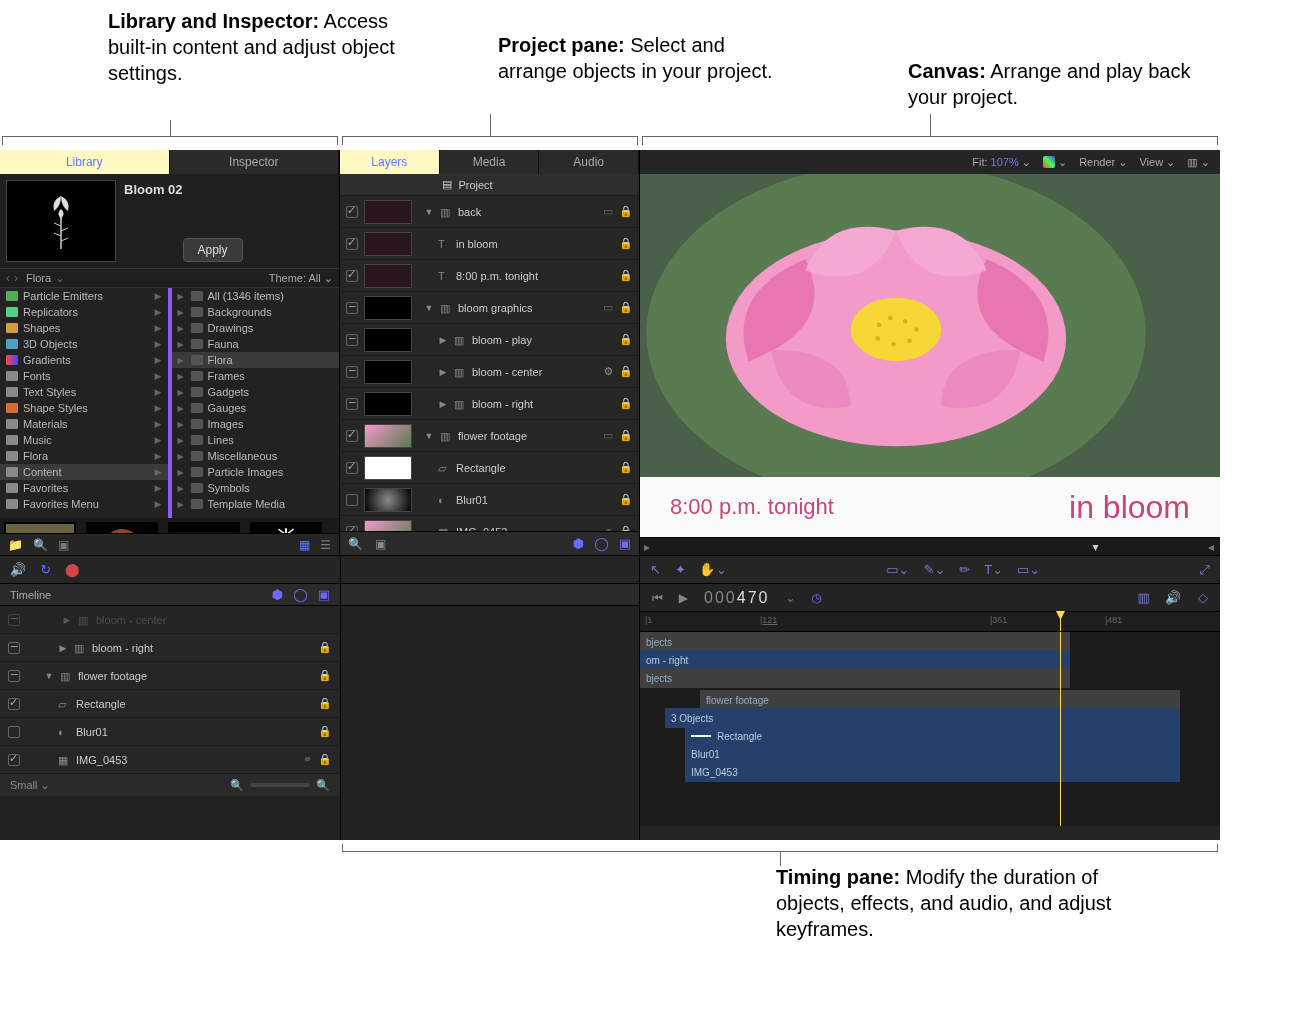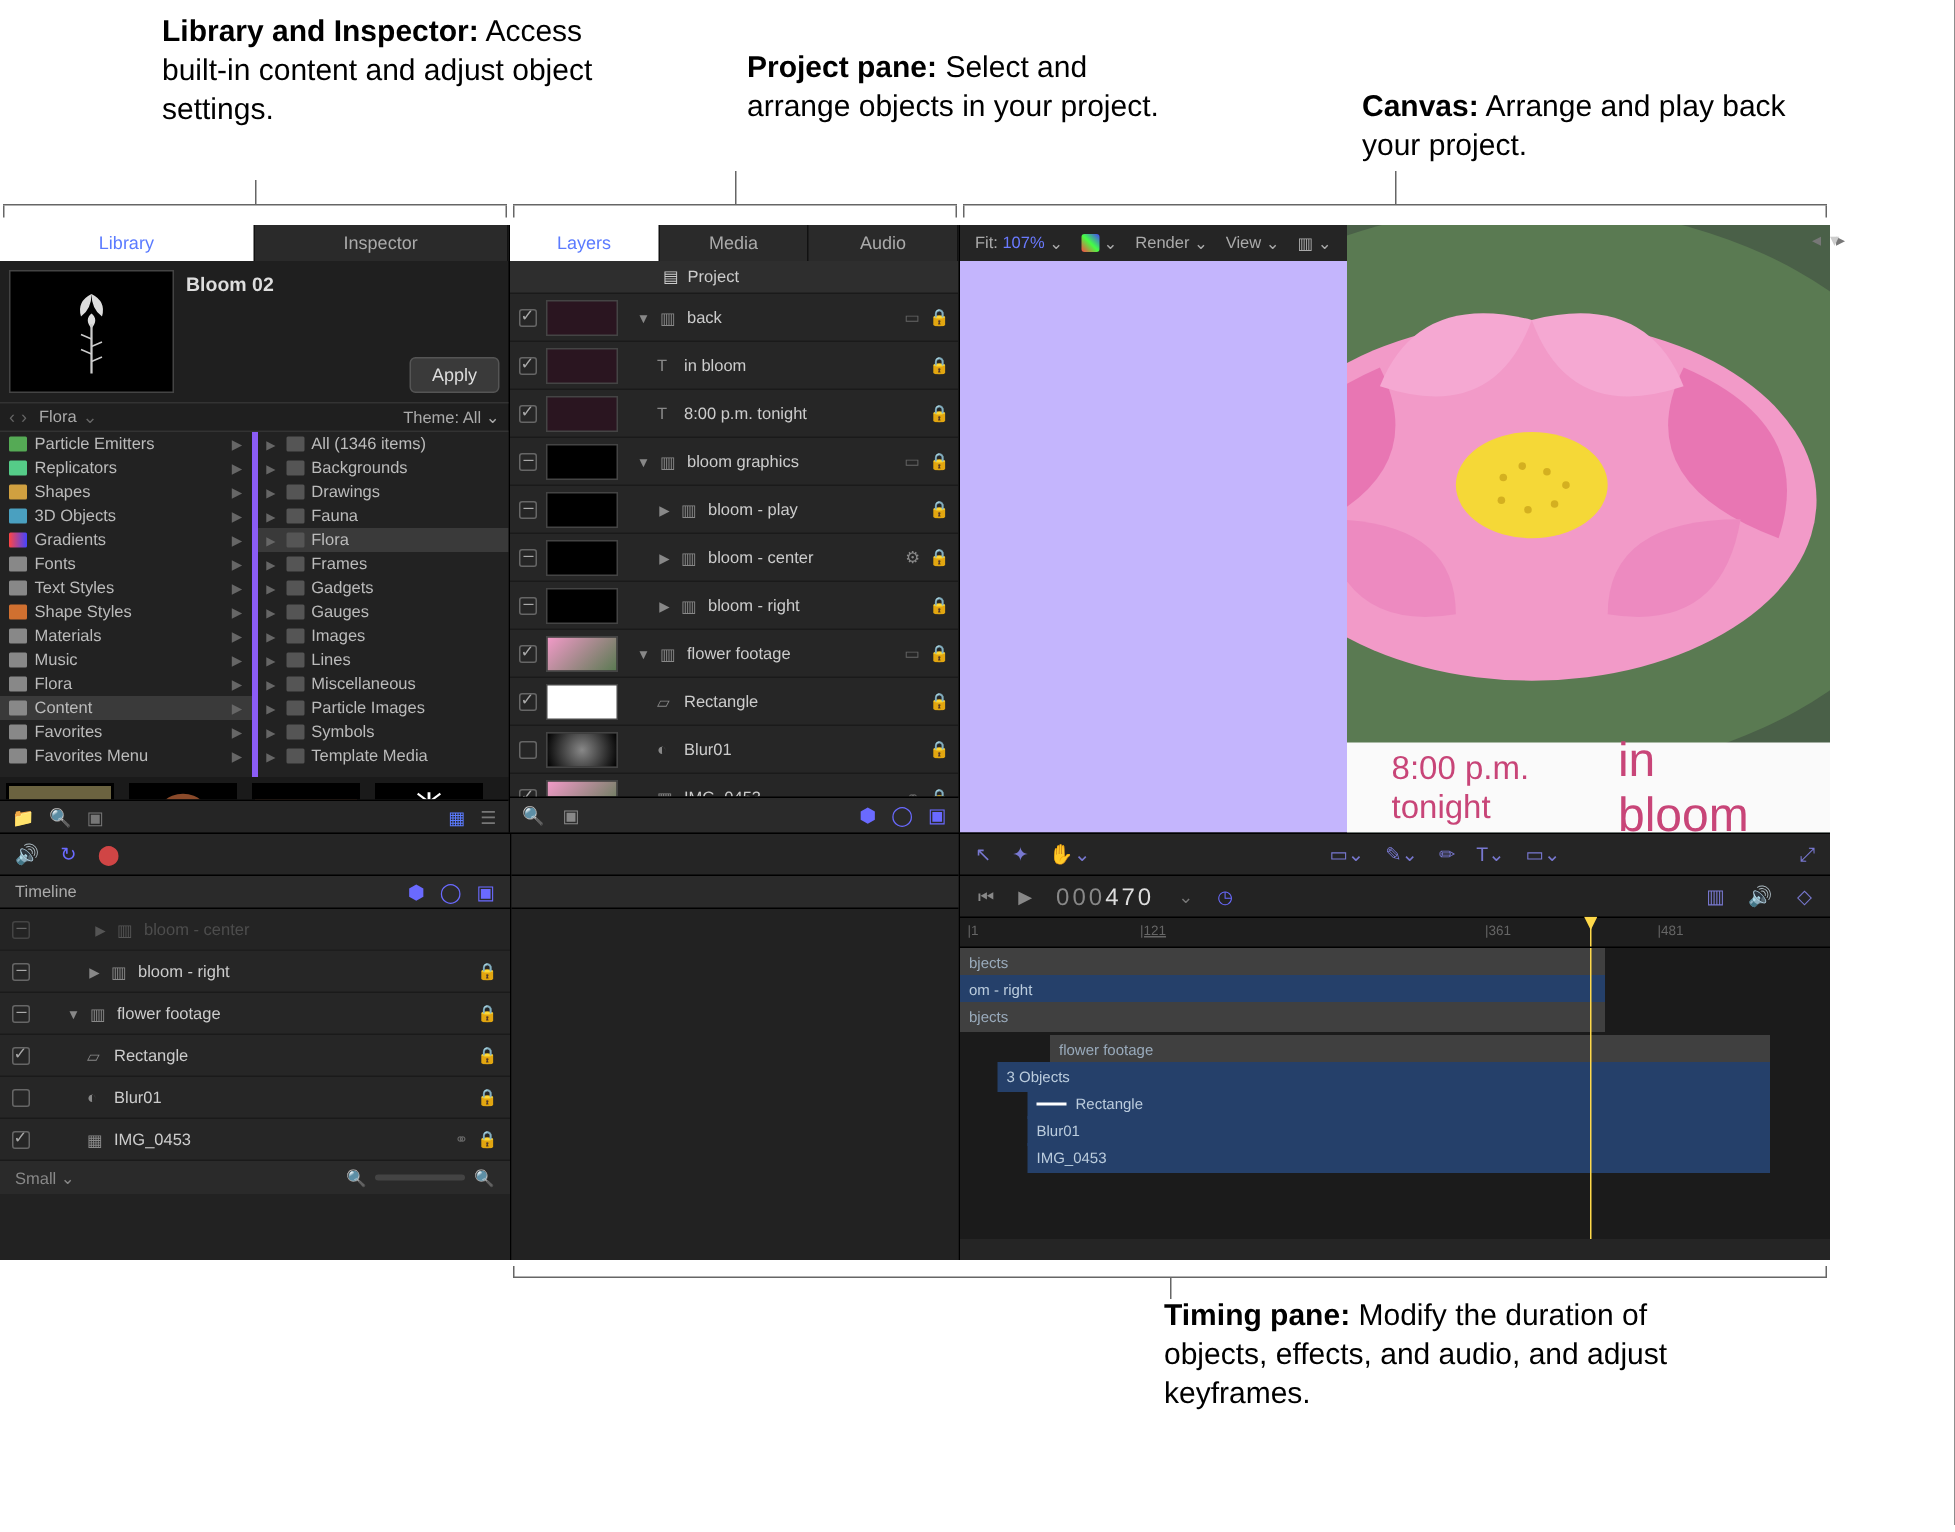--- a/index.html
+++ b/index.html
@@ -14,25 +14,25 @@
 .anno-line { position:absolute; width:1px; background:#666; }
 
 .app { position: absolute; top: 150px; left: 0; width: 1220px; height: 690px; background: #1a1a1a; display: flex; flex-direction: column; }
 .top-row { display: flex; height: 405px; }
 .bottom-row { display: flex; flex: 1; border-top: 1px solid #000; }
 
 
 .lib-panel { width: 340px; background: #1f1f1f; display:flex; flex-direction:column; border-right:1px solid #000;}
 .tabs { display:flex; height:24px; background:#2a2a2a; }
 .tab { flex:1; text-align:center; line-height:24px; font-size:12px; color:#aaa; border-right:1px solid #111;}
-.tab.active { color:#5b7bff; background:#ffffff;}
+.tab.active { color:#5b7bff; background:#fef9c3;}
 .preview-row { display:flex; padding:6px; gap:8px; }
 .preview-thumb { width:110px; height:82px; background:#000; border:1px solid #444; display:flex; align-items:center; justify-content:center;}
 .flower-icon { width:50px; height:60px; }
-.preview-info { flex:1; display:flex; flex-direction:column; }
+.preview-info { flex:1; display:flex; flex-direction:row; }
 .preview-name { font-size:13px; color:#ddd; font-weight:600; padding:2px 0;}
 .apply-btn { align-self:flex-end; margin-top:auto; padding:4px 14px; background:#3a3a3a; border:1px solid #555; border-radius:4px; color:#ddd; font-size:12px;}
 .path-row { display:flex; align-items:center; padding:2px 6px; font-size:11px; color:#aaa; border-bottom:1px solid #333; border-top:1px solid #333;}
 .path-arrows { display:flex; gap:4px; margin-right:8px;}
 .chev { color:#666; font-size:12px; }
 .theme-sel { margin-left:auto; color:#aaa; }
 .cat-cols { display:flex; height:230px; }
 .cat-col { flex:1; overflow:hidden; background:#222; }
 .cat-col.left { border-right:4px solid #8b5cf6;}
 .cat-item { display:flex; align-items:center; padding:1px 6px; font-size:11px; color:#bbb; gap:5px; height:16px;}
@@ -60,21 +60,21 @@
 .l-thumb { width:48px; height:24px; background:#000; border:1px solid #444; flex-shrink:0;}
 .l-disc { color:#888; font-size:9px; width:10px; text-align:center;}
 .l-icon { width:12px; height:12px; flex-shrink:0; color:#888;}
 .l-name { color:#ccc; flex:1; white-space:nowrap; overflow:hidden;}
 .l-end { display:flex; gap:6px; color:#666; font-size:11px; margin-left:auto;}
 .proj-footer { height:24px; background:#2a2a2a; display:flex; align-items:center; padding:0 8px; gap:12px; border-top:1px solid #000;}
 .pf-right { margin-left:auto; display:flex; gap:10px;}
 .pf-icon { color:#6a6aff; font-size:13px;}
 
 
-.canvas-panel { flex:1; background:#c4b5fd; display:flex; flex-direction:row;}
+.canvas-panel { flex:1; background:#7f1d1d; display:flex; flex-direction:column;}
 .canvas-toolbar { height:24px; display:flex; align-items:center; justify-content:flex-end; padding:0 10px; gap:12px; font-size:11px; color:#aaa; background:#252525;}
 .ct-item { display:flex; align-items:center; gap:3px;}
 .canvas-view { flex:1; background:#555; position:relative; overflow:hidden;}
 .lotus-bg { position:absolute; inset:0; background: radial-gradient(ellipse 300px 200px at 45% 40%, #f8a8d0 0%, #e876b3 35%, #6a8a5a 60%, #4a6a4a 100%);}
 .text-band { position:absolute; bottom:0; left:0; right:0; height:60px; background:#fafafa; display:flex; align-items:center; padding:0 30px;}
 .band-left { color:#c84578; font-size:22px; font-weight:300;}
 .band-right { margin-left:auto; color:#c84578; font-size:32px; font-weight:300;}
 .playhead-bar { height:18px; background:#1a1a1a; position:relative; border-top:1px solid #000;}
 .ph-mark { position:absolute; top:2px; width:8px; height:12px; }
 

